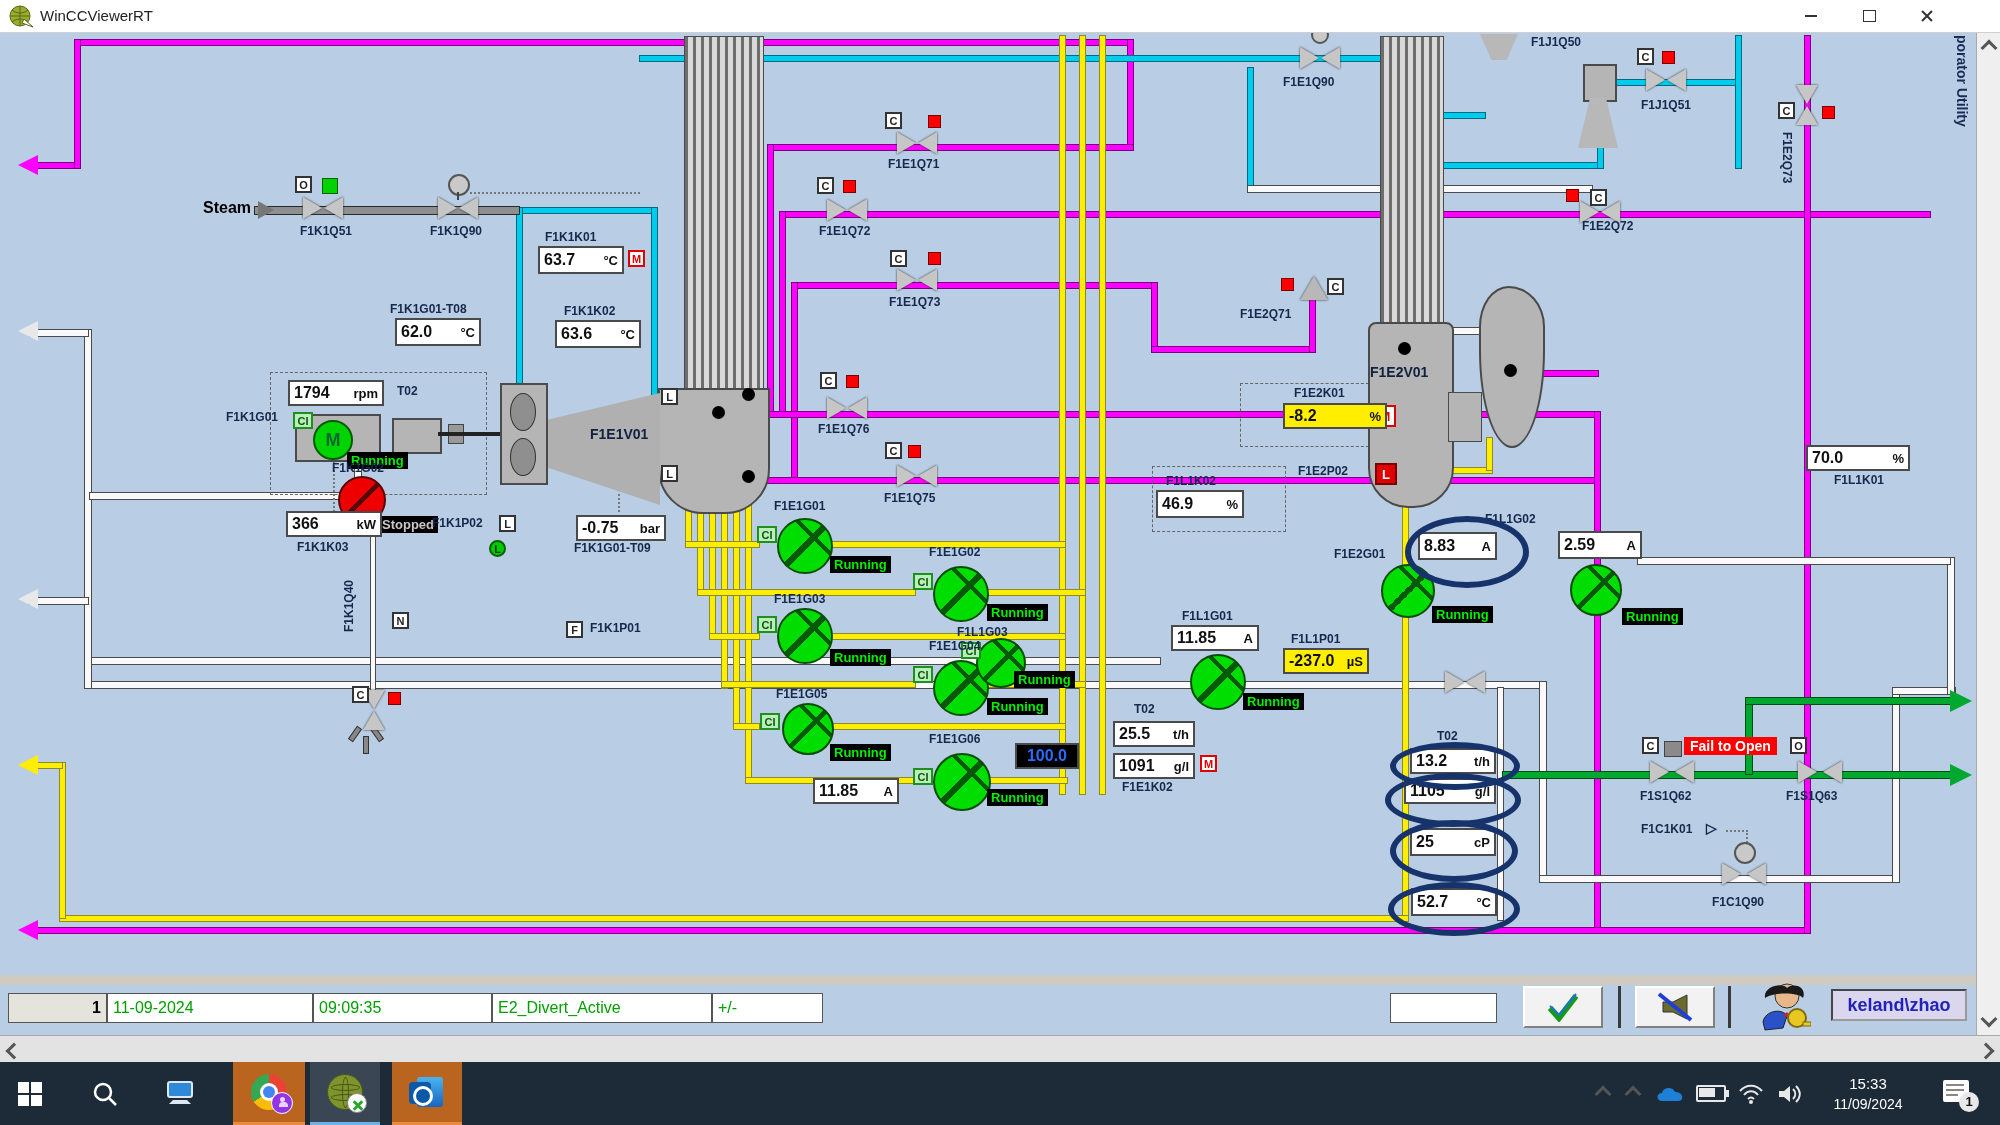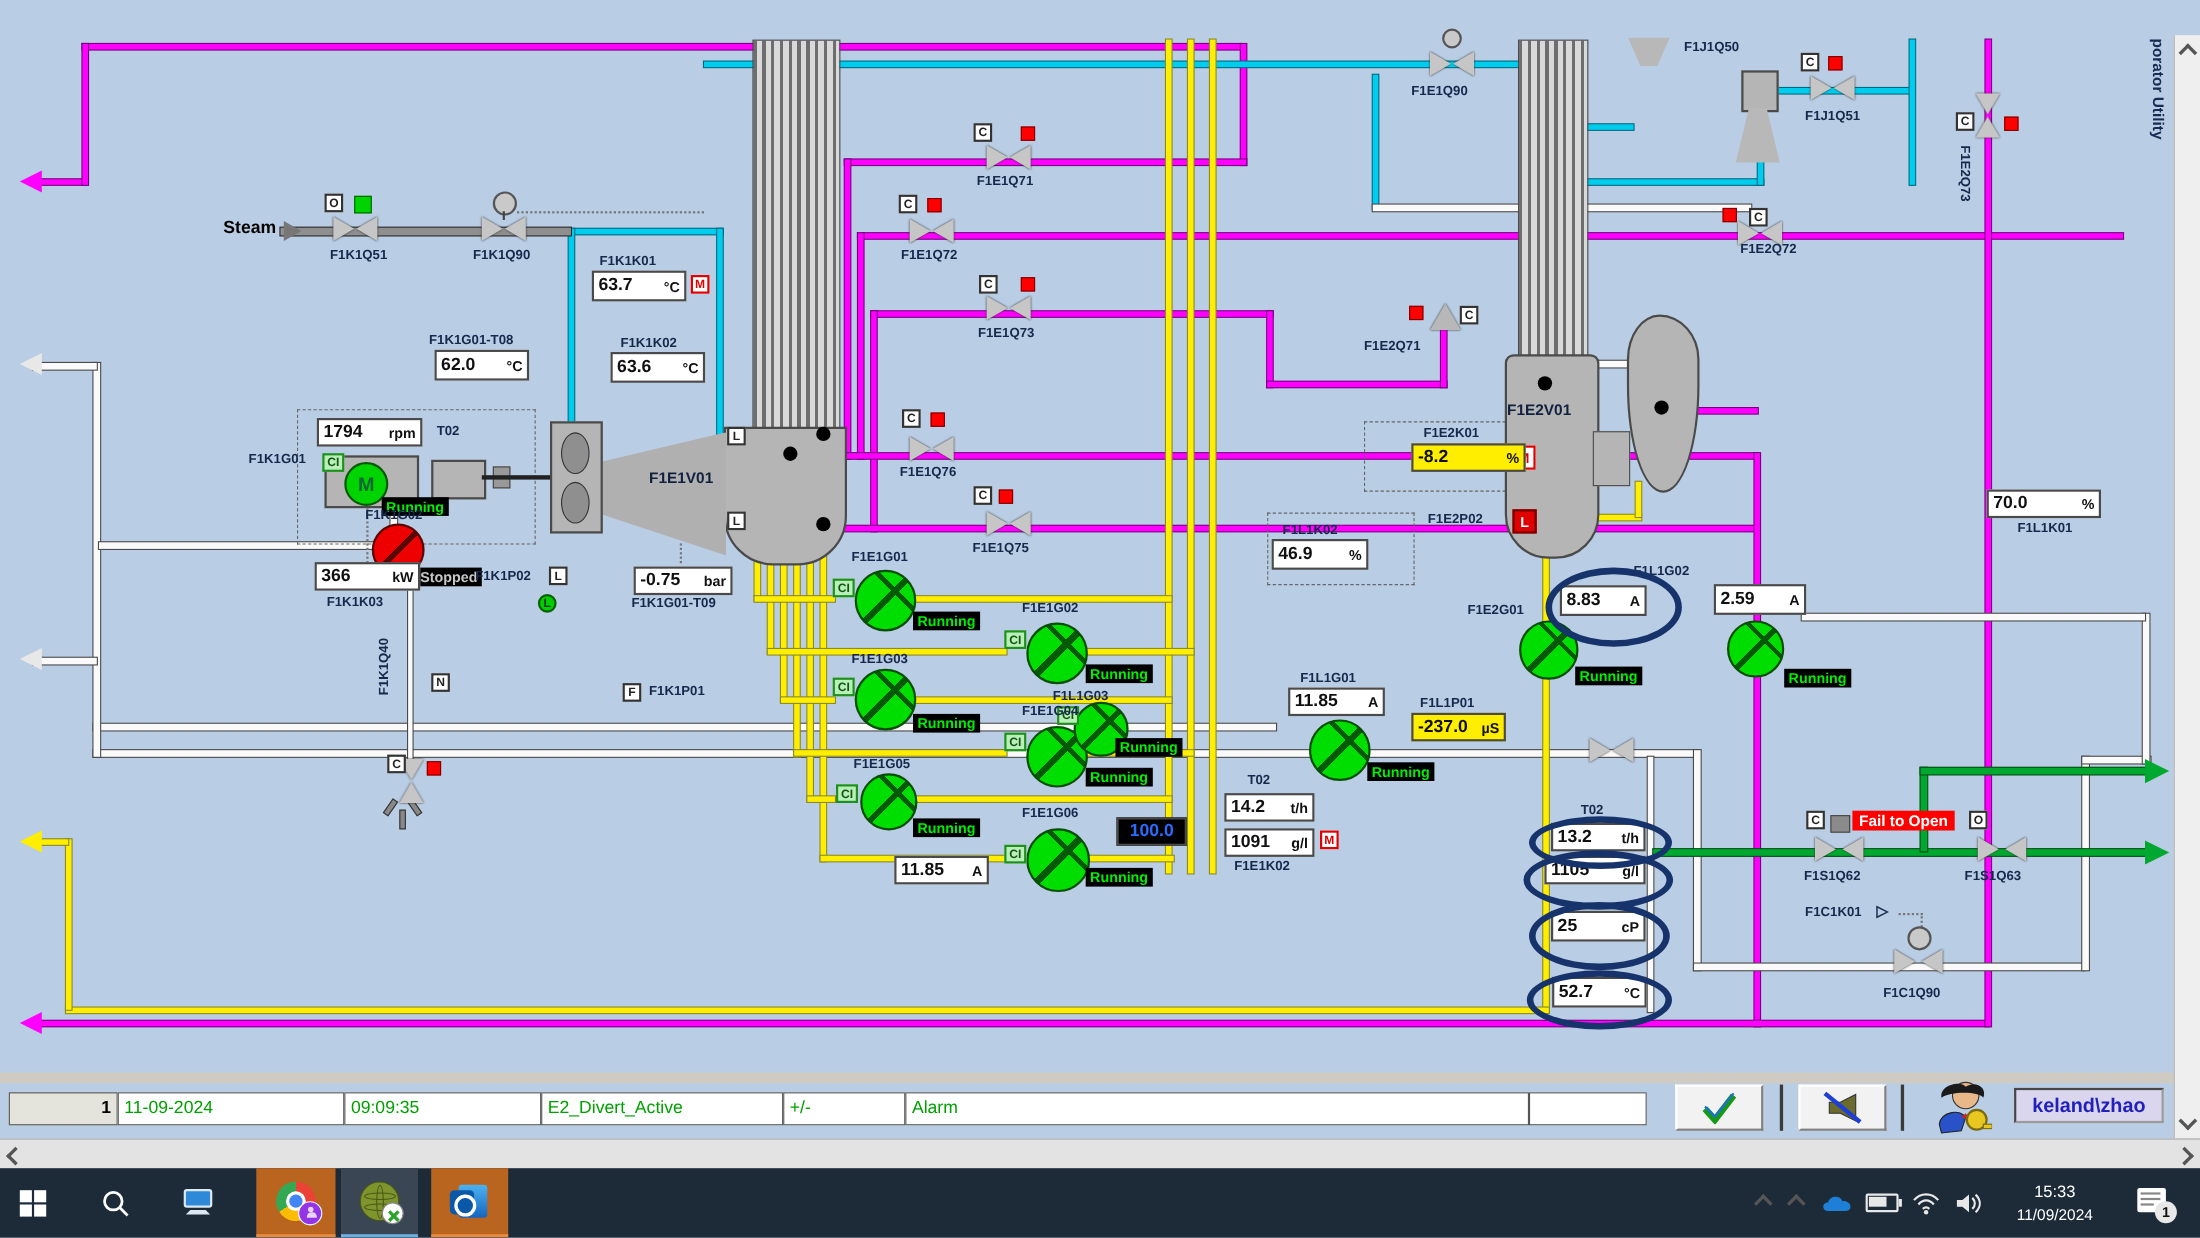--- a/index.html
+++ b/index.html
@@ -402,21 +402,21 @@
     </div>
   <div class="vbox" style="left:576px;top:515px;width:90px">
       <span class="v">-0.75</span>
       <span class="u">bar</span>
     </div>
   <div class="vbox" style="left:813px;top:778px;width:86px">
       <span class="v">11.85</span>
       <span class="u">A</span>
     </div>
   <div class="vbox" style="left:1113px;top:721px;width:82px">
-      <span class="v">14.2</span>
+      <span class="v">25.5</span>
       <span class="u">t/h</span>
     </div>
   <div class="vbox" style="left:1113px;top:753px;width:82px">
       <span class="v">1091</span>
       <span class="u">g/l</span>
     </div>
   <div class="vbox" style="left:1156px;top:490px;width:88px;height:28px">
       <span class="v">46.9</span>
       <span class="u">%</span>
     </div>
@@ -463,29 +463,46 @@
   <div class="vbox blk" style="left:1015px;top:743px;width:64px">
       <span class="v">100.0</span>
     </div>
 
   <div class="ell" style="left:1405px;top:516px;width:112px;height:60px"></div>
   <div class="ell" style="left:1390px;top:742px;width:118px;height:36px"></div>
   <div class="ell" style="left:1385px;top:773px;width:124px;height:42px"></div>
   <div class="ell" style="left:1390px;top:820px;width:116px;height:50px"></div>
   <div class="ell" style="left:1388px;top:882px;width:120px;height:42px"></div>
 
+  <div class="titlebar">
+    <svg class="abs" style="left:8px;top:5px" width="26" height="23" viewBox="0 0 26 23">
+      <circle cx="12" cy="11" r="10" fill="#9aad2a" stroke="#5a661a"></circle>
+      <path d="M2 11 H22 M12 1 V21 M4 5 C9 9,15 9,20 5 M4 17 C9 13,15 13,20 17" stroke="#5a661a" fill="none"></path>
+      <path d="M16 14 L25 22 L14 18 Z" fill="#fff" stroke="#5a661a"></path>
+    </svg>
+    <div class="title">WinCCViewerRT</div>
+    <div class="winbtn" style="left:1788px">
+        <span class="minbar"></span>
+      </div>
+    <div class="winbtn" style="left:1846px">
+        <span class="maxbox"></span>
+      </div>
+    <div class="winbtn" style="left:1904px">
+        <span class="xa"></span>
+        <span class="xb"></span>
+      </div>
+  </div>
 
   <div class="strip"></div>
   <div class="alarmbg"></div>
   <div class="acell numc" style="left:8px;width:99px">1</div>
   <div class="acell" style="left:107px;width:206px">11-09-2024</div>
   <div class="acell" style="left:313px;width:179px">09:09:35</div>
   <div class="acell" style="left:492px;width:220px">E2_Divert_Active</div>
   <div class="acell" style="left:712px;width:111px">+/-</div>
-  <div class="acell" style="left:823px;width:567px">Alarm</div>
   <div class="acell" style="left:1390px;width:107px"></div>
   <div class="btn3d" style="left:1523px;width:80px">
     <svg width="34" height="30" viewBox="0 0 34 30">
       <path d="M4 16 L13 26 L30 4" fill="none" stroke="#169a16" stroke-width="6"></path>
       <path d="M4 14 L13 23 L30 2" fill="none" stroke="#1d6fd6" stroke-width="2"></path>
     </svg>
   </div>
   <div class="sep" style="left:1618px"></div>
   <div class="btn3d" style="left:1635px;width:80px">
     <svg width="40" height="30" viewBox="0 0 40 30">

